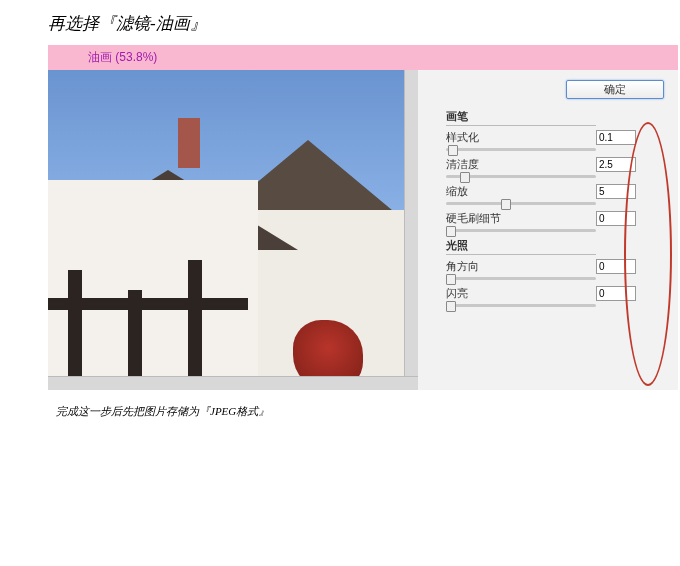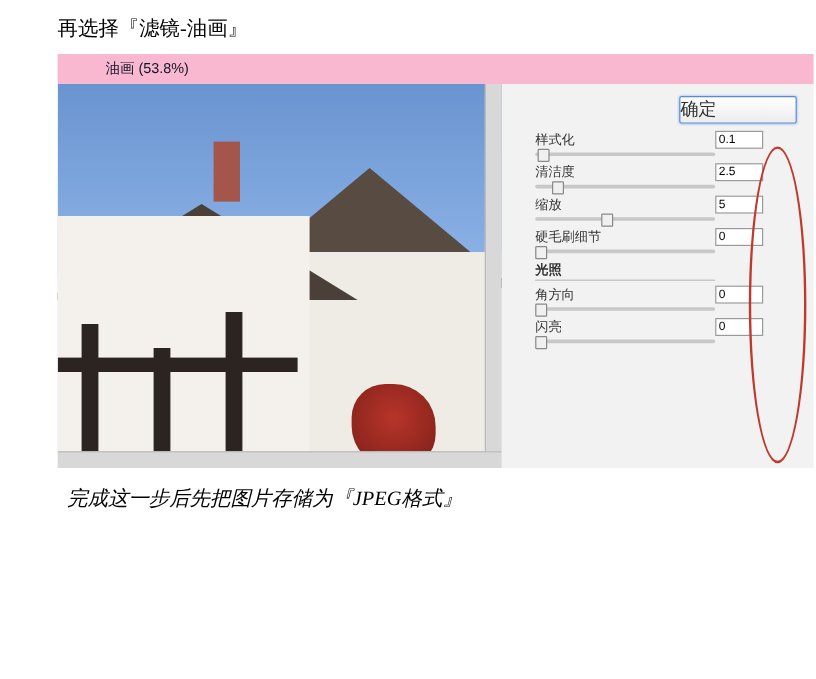--- a/index.html
+++ b/index.html
@@ -11,36 +11,37 @@
     background: #fff;
     color: #000;
     box-sizing: border-box;
   }
   .page {
     padding: 10px 48px 0 48px;
   }
   .instr {
     font-size: 17px;
     line-height: 1.7;
+    font-style: italic;
   }
   .param-line {
     font-size: 17px;
     line-height: 1.9;
     font-style: italic;
   }
   .param-line .lbl { margin-right: 4px; }
   .param-line .val { margin-right: 22px; font-weight: bold;}
   
   .dialog-wrap {
     margin-top: 6px;
     width: 630px;
   }
   .title-bar {
     background: #f9b8cf;
-    color: #0f172a;
+    color: #a21caf;
     font-family: Arial, sans-serif;
     font-size: 12px;
     padding: 4px 16px 4px 40px;
     font-style: normal;
   }
   .dialog-body {
     background: #f2f2f2;
     display: flex;
     height: 320px;
     position: relative;
@@ -106,26 +107,26 @@
     color: #333;
     padding: 10px 14px 0 28px;
     position: relative;
     font-style: normal;
   }
   .btn-row { text-align: right; }
   .btn {
     display:inline-block;
     width: 96px;
     padding: 1px 0;
-    text-align: left;
+    text-align: center;
     border: 1px solid #9a9a9a;
     border-radius: 2px;
     background: linear-gradient(#fff,#ececec);
     margin-bottom: 4px;
-    font-size: 15px;
+    font-size: 11px;
   }
   .btn.primary { border-color:#5b8bd0; box-shadow: 0 0 2px #7aa8e8; }
   .group-title {
     font-weight: bold;
     border-bottom: 1px solid #bbb;
     margin: 6px 0 4px 0;
     padding-bottom: 1px;
     width: 150px;
   }
   .param-row {
@@ -159,21 +160,21 @@
     position:absolute;
     border: 2px solid #c0392b;
     border-radius: 50%;
     width: 44px;
     height: 260px;
     right: 6px;
     top: 52px;
     pointer-events: none;
   }
   .footer-note {
-    font-size: 17px;
+    font-size: 11px;
     font-style: italic;
     margin-top: 14px;
     padding-left: 8px;
   }
 </style>
 </head>
 <body>
 
 <div class="page">
 
@@ -198,20 +199,21 @@
         <div class="tree"></div>
         <div class="scroll-right"></div>
         <div class="scroll-bottom"></div>
       </div>
 
       <div class="panel">
         <div class="btn-row">
           <div class="btn primary">确定</div><br>
         </div>
 
+        <div class="group-title">画笔</div>
 
         <div class="param-row">
           <span class="plabel">样式化</span>
           <input value="0.1" style="">
         </div>
         <div class="slider">
             <div class="thumb" style="left:2px"></div>
           </div>
 
         <div class="param-row">

